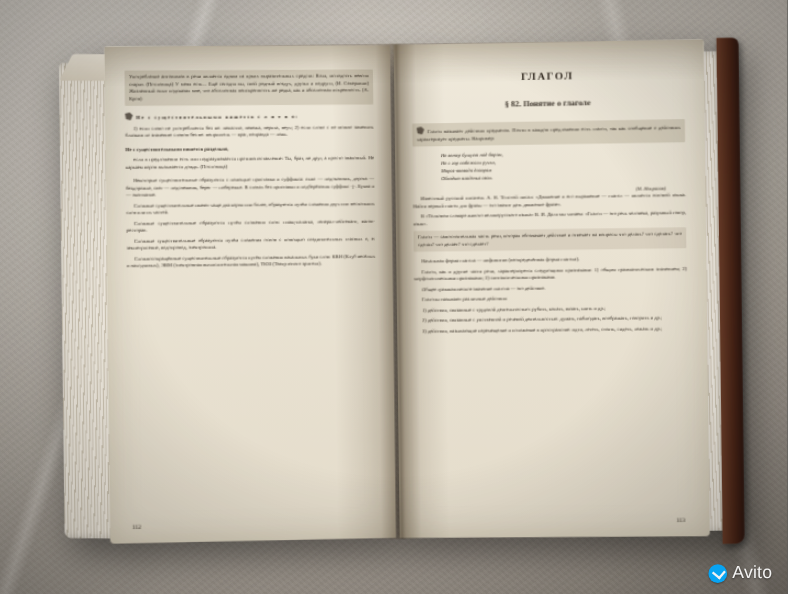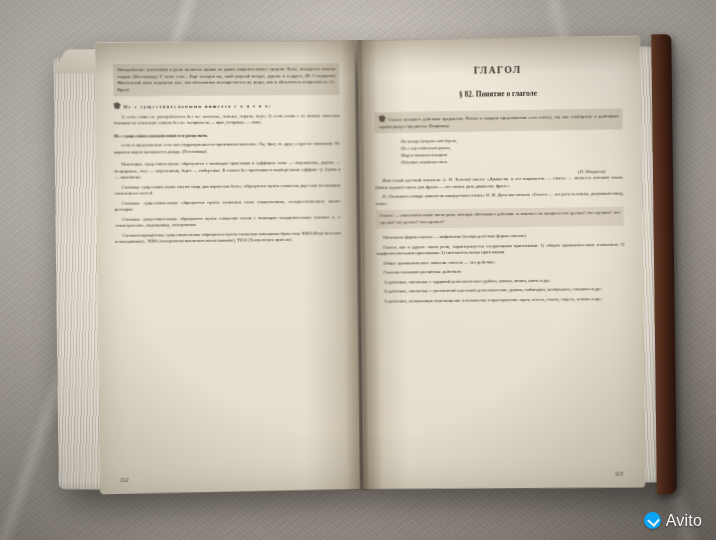--- a/index.html
+++ b/index.html
@@ -252,21 +252,21 @@
     background: linear-gradient(270deg, rgba(0,0,0,0), rgba(60,45,25,.20));
     pointer-events: none;
   }
 
   
   .watermark {
     position: absolute;
     right: 14px;
     bottom: 10px;
     display: flex;
-    align-items: flex-start;
+    align-items: center;
     gap: 5px;
     color: #ffffff;
     opacity: .92;
     font-family: "Liberation Sans", sans-serif;
     font-size: 16px;
     letter-spacing: .2px;
     text-shadow: 0 1px 2px rgba(0,0,0,.55);
   }
   .wm-logo {
     width: 17px; height: 17px;

